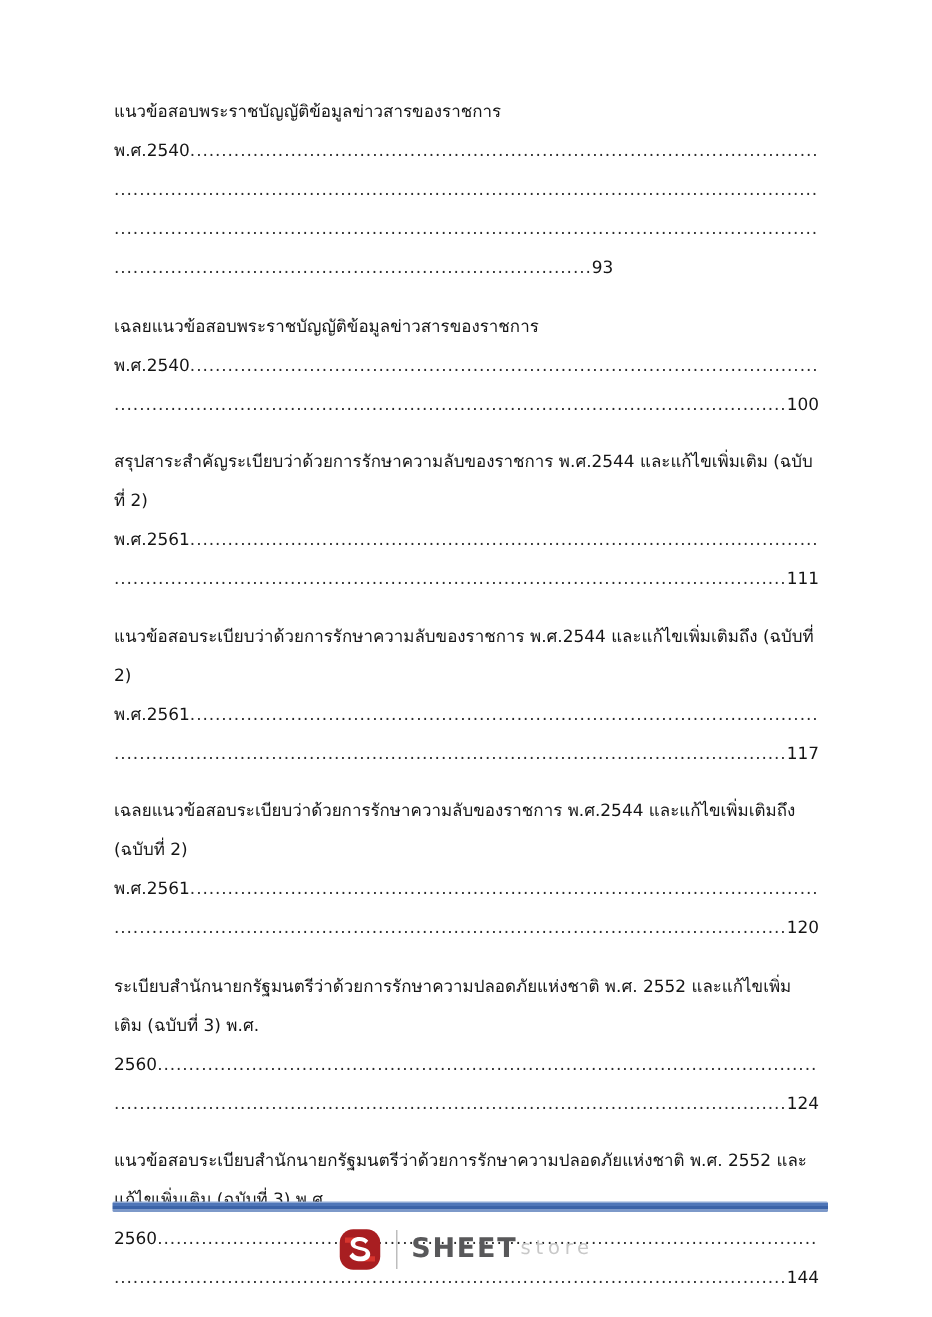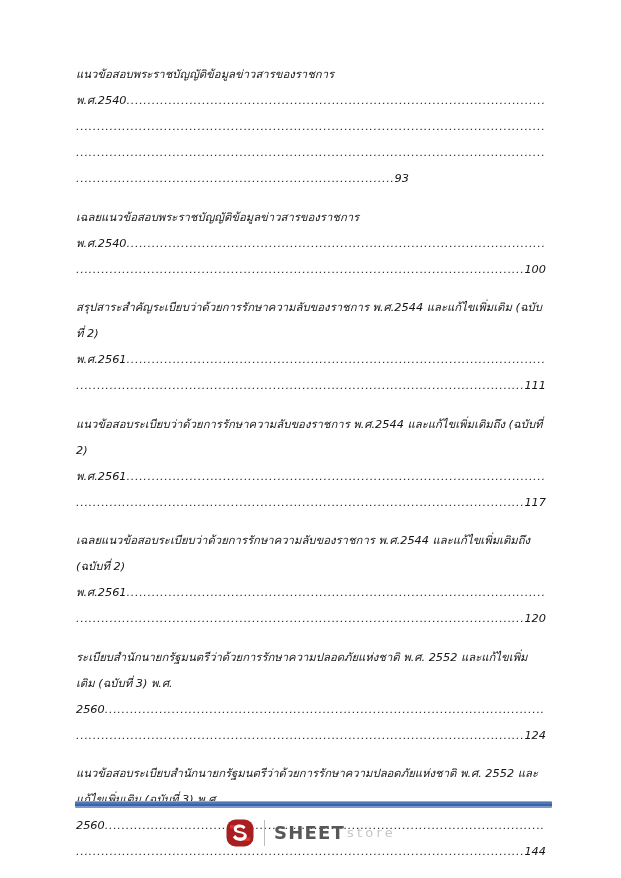--- a/index.html
+++ b/index.html
@@ -14,21 +14,20 @@
     font-family: "DejaVu Sans", "Liberation Sans", sans-serif;
     color: #1a1a1a;
     overflow: hidden;
   }
 
   #toc {
     position: absolute;
     left: 76px;
     top: 62px;
     width: 470px;
-    font-style: italic;
   }
 
   .toc-entry {
     margin-bottom: 12.5px;
     font-size: 11.3px;
     line-height: 26px;
     color: #151515;
   }
 
   

